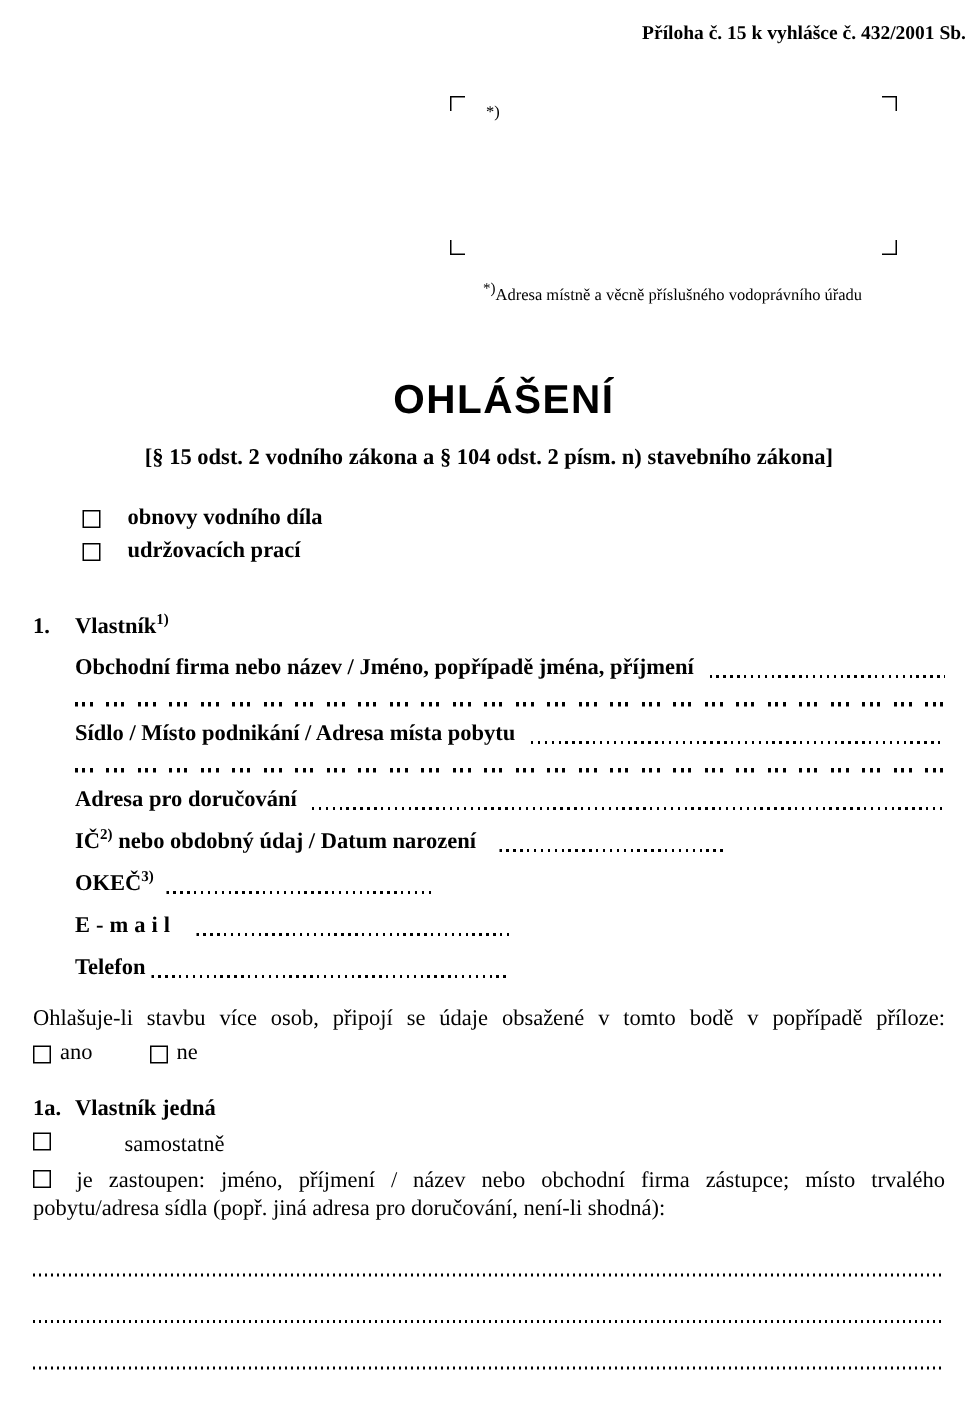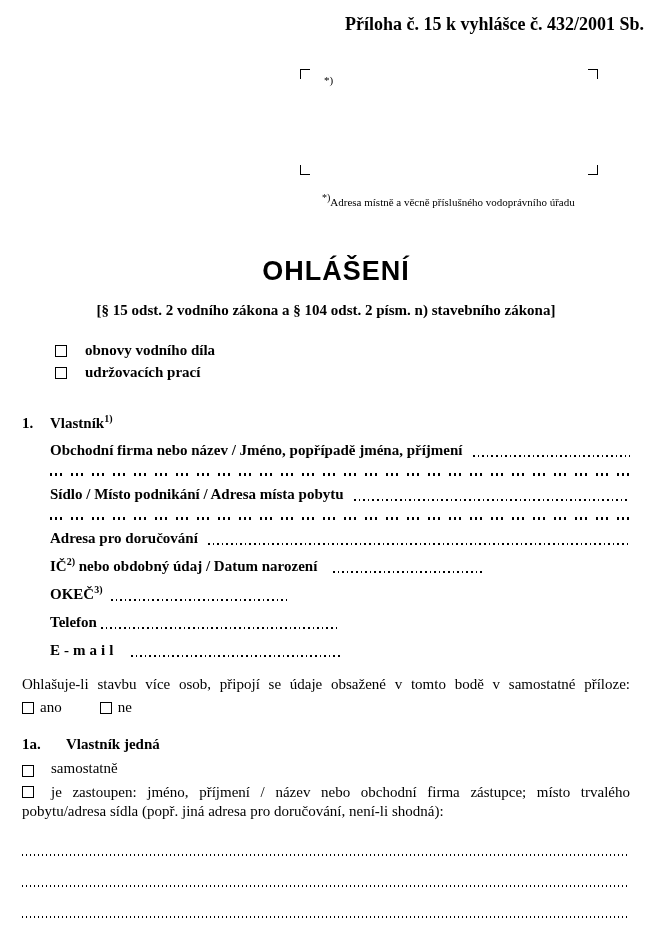--- a/index.html
+++ b/index.html
@@ -9,21 +9,21 @@
     background: #ffffff; color: #000000;
     font-family: "Liberation Serif", serif;
     font-size: 15px;
     overflow: hidden;
   }
   sup { font-size: 10px; line-height: 0; }
 
   .attachment {
     text-align: right;
     font-weight: bold;
-    font-size: 18px;
+    font-size: 13px;
     padding: 14px 8px 0 0;
   }
 
   
   .addr-wrap {
     position: relative;
     margin: 34px 0 0 300px;
     width: 298px; height: 106px;
   }
   .corner { position: absolute; width: 10px; height: 10px; }
@@ -59,21 +59,21 @@
   }
 
   .type-options { margin: 23px 0 0 55px; }
   .type-option { display: flex; align-items: center; font-weight: bold; margin-bottom: 5px; }
   .type-option .checkbox { margin-right: 18px; }
 
   .content { margin: 0 22px; width: 608px; }
 
   .sec-heading { display: flex; font-weight: bold; }
   .sec-heading.s1 { margin-top: 34px; }
-  .sec-heading.s1a { margin-top: 20px; gap: 16px; }
+  .sec-heading.s1a { margin-top: 20px; }
   .sec-num { width: 28px; flex: 0 0 auto; }
 
   .frow { display: flex; align-items: flex-end; margin: 9px 0 0 28px; line-height: 19px; font-weight: bold; }
   .frow .lbl { white-space: nowrap; }
   .spread { letter-spacing: 4px; }
 
   .dots {
     height: 2px; flex: 0 0 auto;
     background-image: repeating-linear-gradient(to right, #000 0 1.6px, transparent 1.6px 4.6px);
     margin-bottom: 3px;
@@ -91,21 +91,21 @@
       #000 0 2px, transparent 2px 5px,
       #000 5px 7px, transparent 7px 10px,
       #000 10px 12px, transparent 12px 21px);
   }
 
   .note { margin-top: 15px; text-align: justify; text-align-last: justify; line-height: 19px; }
   .yn-row { display: flex; align-items: center; margin-top: 5px; }
   .yn-row .checkbox { margin-right: 6px; }
   .yn-gap { width: 38px; }
 
-  .opt-row { display: flex; align-items: flex-end; margin-top: 7px; }
+  .opt-row { display: flex; align-items: flex-start; margin-top: 7px; gap: 32px; }
   .opt-row .checkbox { margin-right: 17px; }
   .opt-para { margin-top: 6px; text-align: justify; line-height: 19px; }
   .cb-inline {
     display: inline-block; width: 12px; height: 12px;
     border: 1.5px solid #000; margin-right: 17px; vertical-align: -1px;
   }
 
   .write-line {
     height: 2px;
     background-image: repeating-linear-gradient(to right, #000 0 1.5px, transparent 1.5px 4px);
@@ -171,30 +171,30 @@
     <span class="lbl"><span>IČ</span><sup>2)</sup><span> nebo obdobný údaj / Datum narození</span></span>
     <span class="dots w-ic"></span>
   </div>
 
   <div class="frow">
     <span class="lbl"><span>OKEČ</span><sup>3)</sup></span>
     <span class="dots w-okec"></span>
   </div>
 
   <div class="frow">
+    <span class="lbl spread"><span>E-mail</span></span>
+    <span class="dots w-mail"></span>
+  </div>
+
+  <div class="frow">
     <span class="lbl"><span>Telefon</span></span>
     <span class="dots w-tel"></span>
   </div>
 
-  <div class="frow">
-    <span class="lbl spread"><span>E-mail</span></span>
-    <span class="dots w-mail"></span>
-  </div>
-
-  <div class="note">Ohlašuje-li stavbu více osob, připojí se údaje obsažené v tomto bodě  v samostatné příloze:</div>
+  <div class="note">Ohlašuje-li stavbu více osob, připojí se údaje obsažené v tomto bodě  v popřípadě příloze:</div>
 
   <div class="yn-row">
     <span class="checkbox"></span>
     <span>ano</span>
     <span class="yn-gap"></span>
     <span class="checkbox"></span>
     <span>ne</span>
   </div>
 
   <div class="sec-heading s1a">

